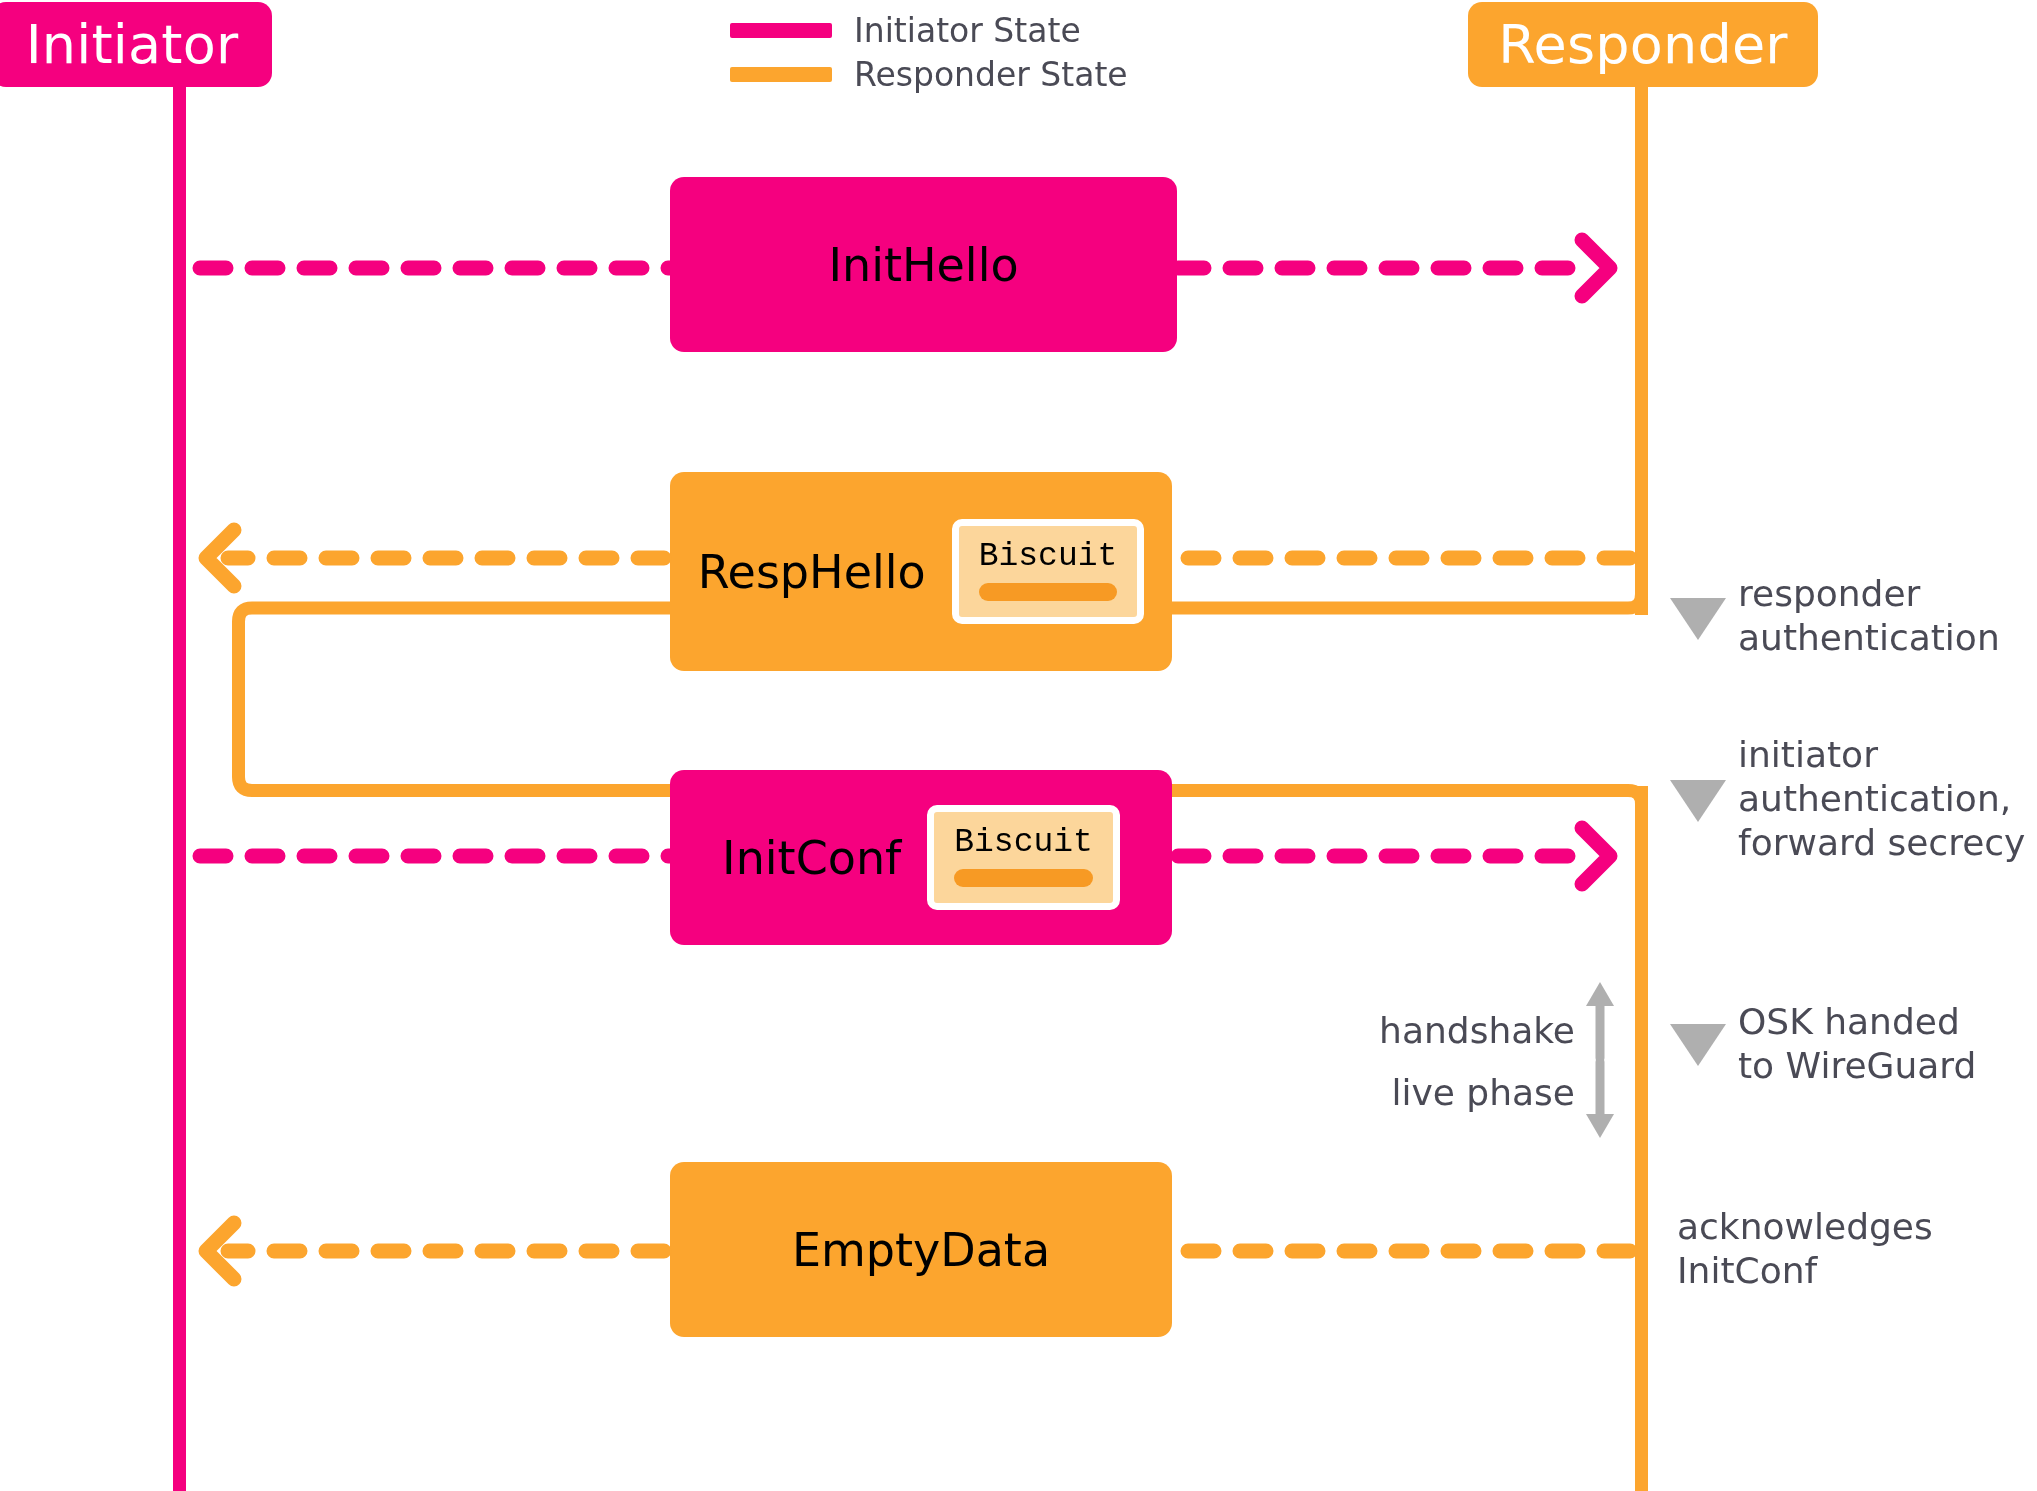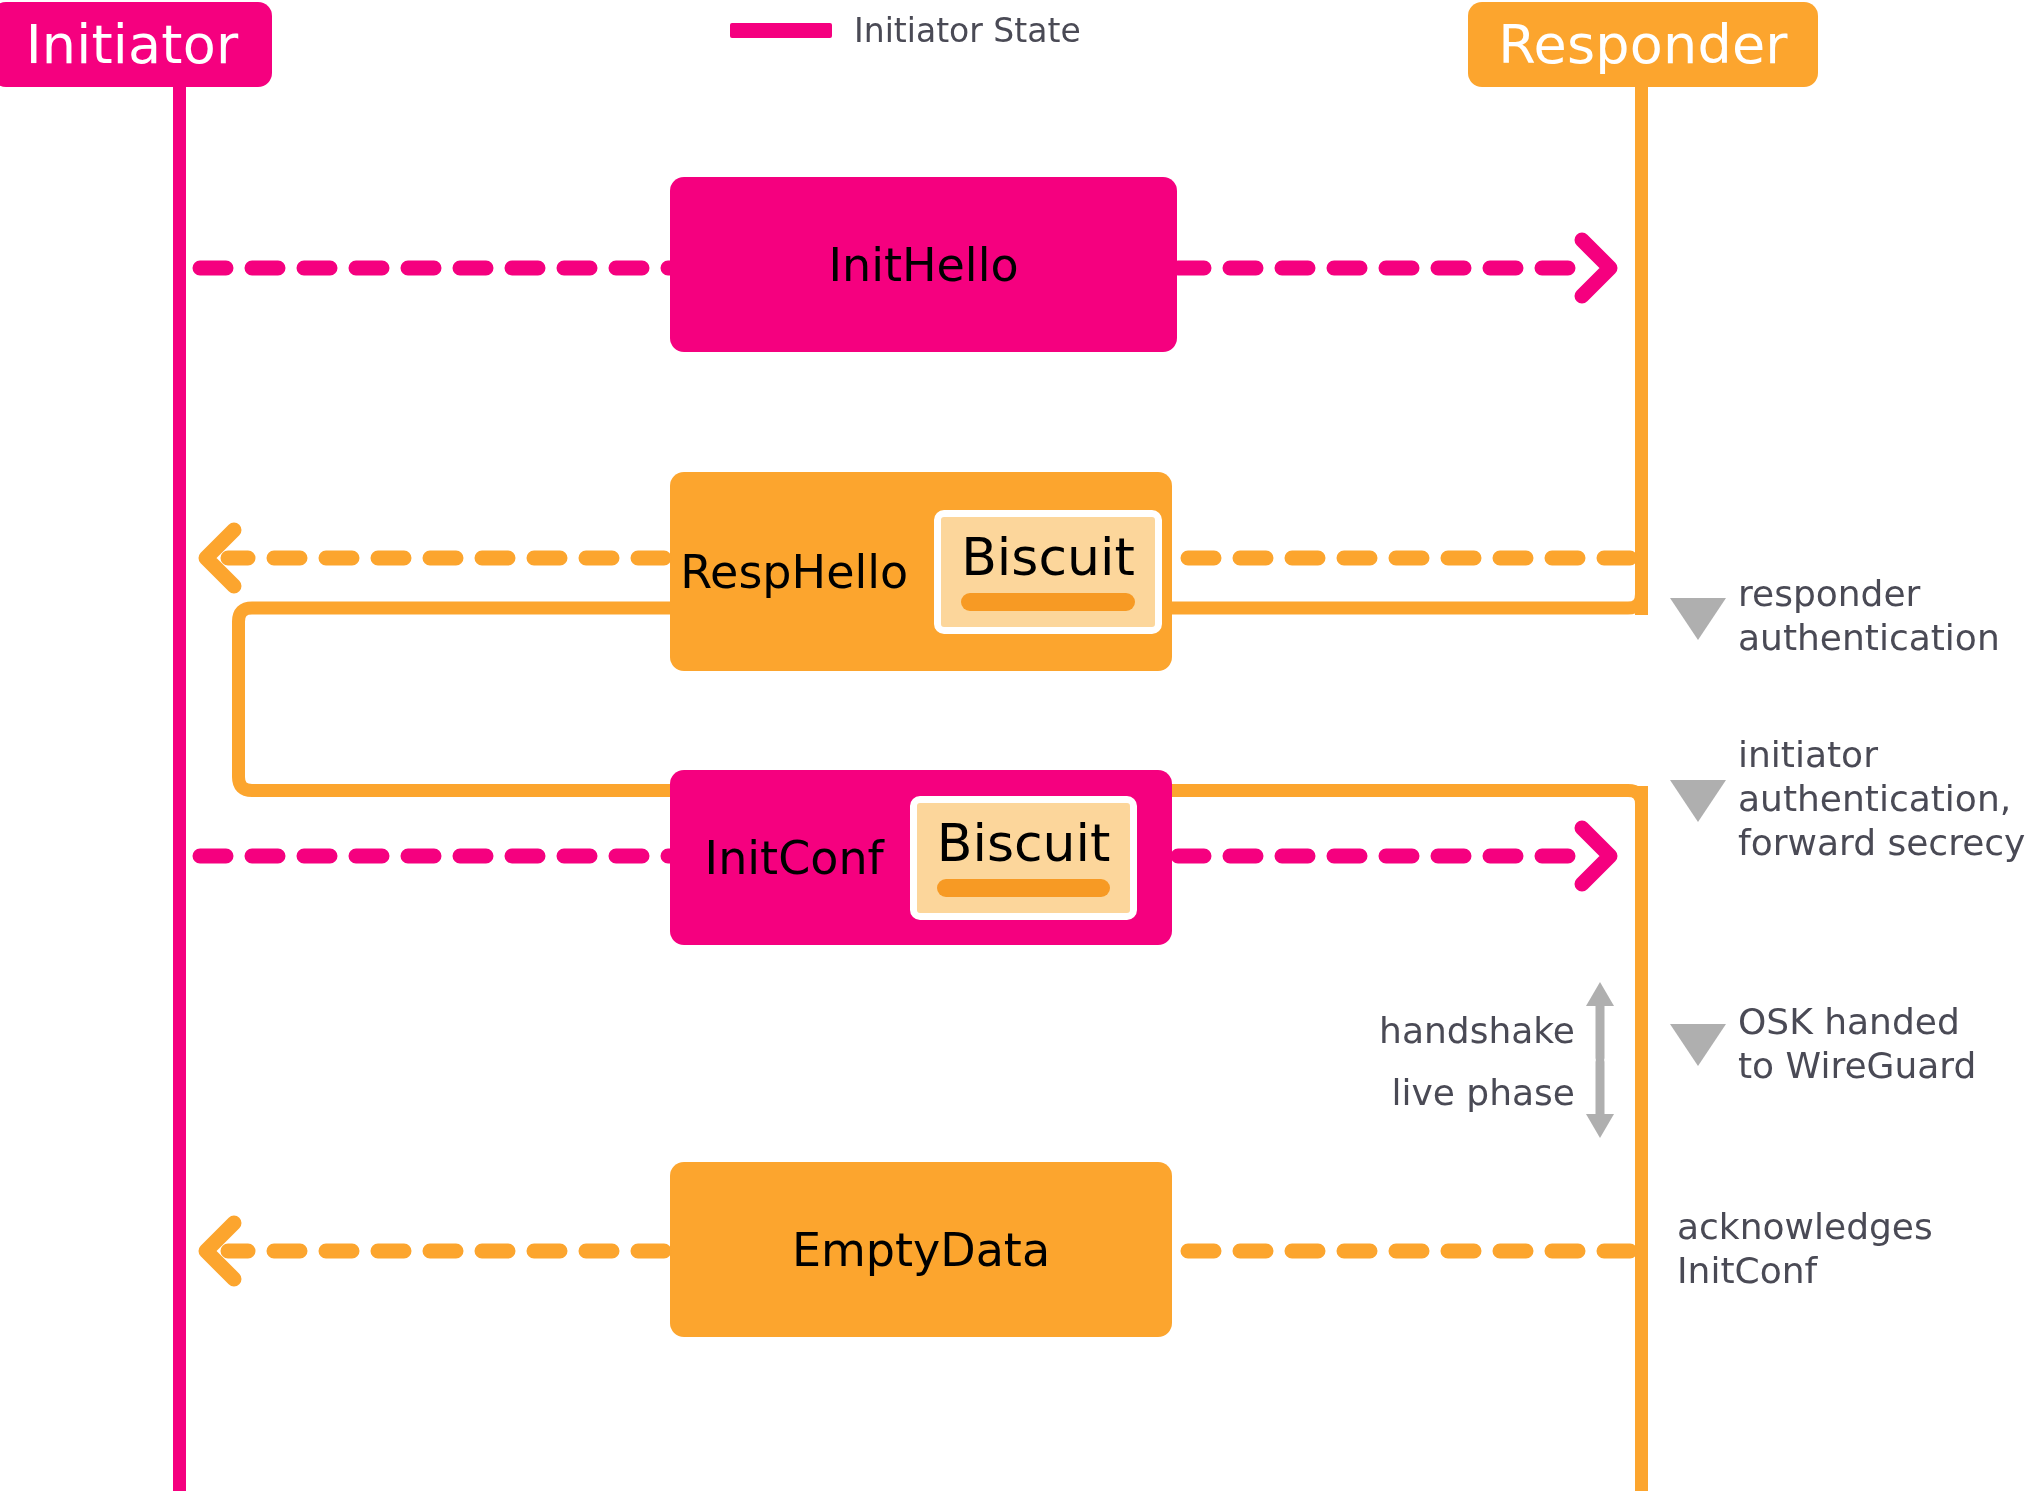--- a/index.html
+++ b/index.html
@@ -22,21 +22,21 @@
   .msgbox{justify-content:center;gap:26px;padding:0 10px;}
 
   .biscuit{
     box-sizing:border-box;
     background:#FCD69B;
     border:7px solid #ffffff;
     border-radius:10px;
     padding:14px 20px 16px 20px;
     display:flex;flex-direction:column;align-items:center;gap:10px;
   }
-  .biscuit-text{color:#000000;font-size:52px;line-height:1;}
+  .biscuit-text{color:#000000;font-size:33px;line-height:1;font-family:Liberation Mono, monospace;}
   .biscuit-bar{width:100%;height:18px;border-radius:9px;background:#F79A24;}
 
   .legend{position:absolute;}
   .legend-row{display:flex;align-items:center;gap:22px;height:44px;}
   .legend-swatch{width:102px;height:15px;border-radius:2px;}
   .legend-swatch.pink{background:#F5007F;}
   .legend-swatch.orange{background:#FCA52E;}
   .legend-text{color:#4A4A55;font-size:33px;line-height:1;}
 
   .annot{position:absolute;color:#4A4A55;font-size:36px;line-height:1.22;white-space:pre-line;}
@@ -67,20 +67,24 @@
   </div>
 
   <div class="node orange actor" style="left:1468px;top:2px;width:350px;height:85px;">
     <span class="actor-label">Responder</span>
   </div>
 
   <div class="legend" style="left:730px;top:8px;">
     <div class="legend-row">
       <span class="legend-swatch pink"></span>
       <span class="legend-text">Initiator State</span>
+    </div>
+    <div class="legend-row">
+      <span class="legend-swatch orange"></span>
+      <span class="legend-text">Responder State</span>
     </div>
   </div>
 
   <div class="node pink msgbox" style="left:670px;top:177px;width:507px;height:175px;">
     <span class="msg-label">InitHello</span>
   </div>
 
   <div class="node orange msgbox" style="left:670px;top:472px;width:502px;height:199px;">
     <span class="msg-label">RespHello</span>
     <span class="biscuit">

